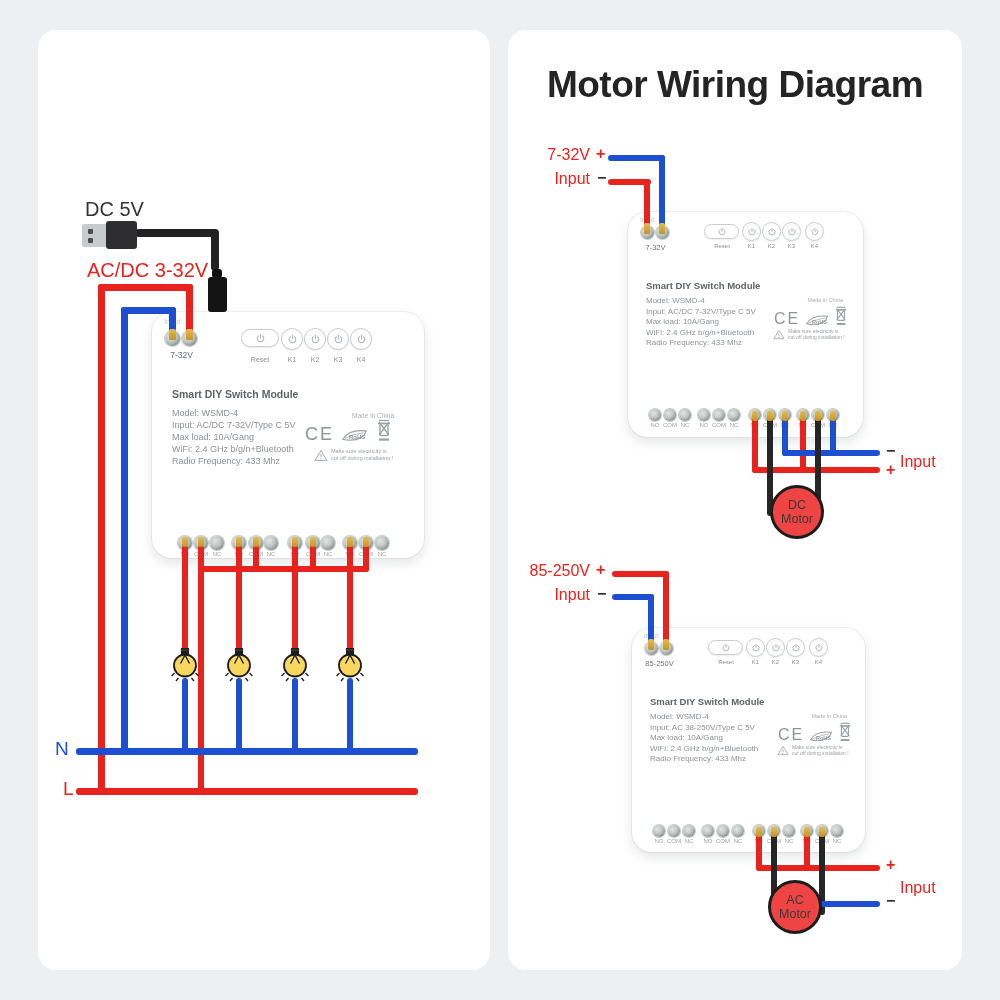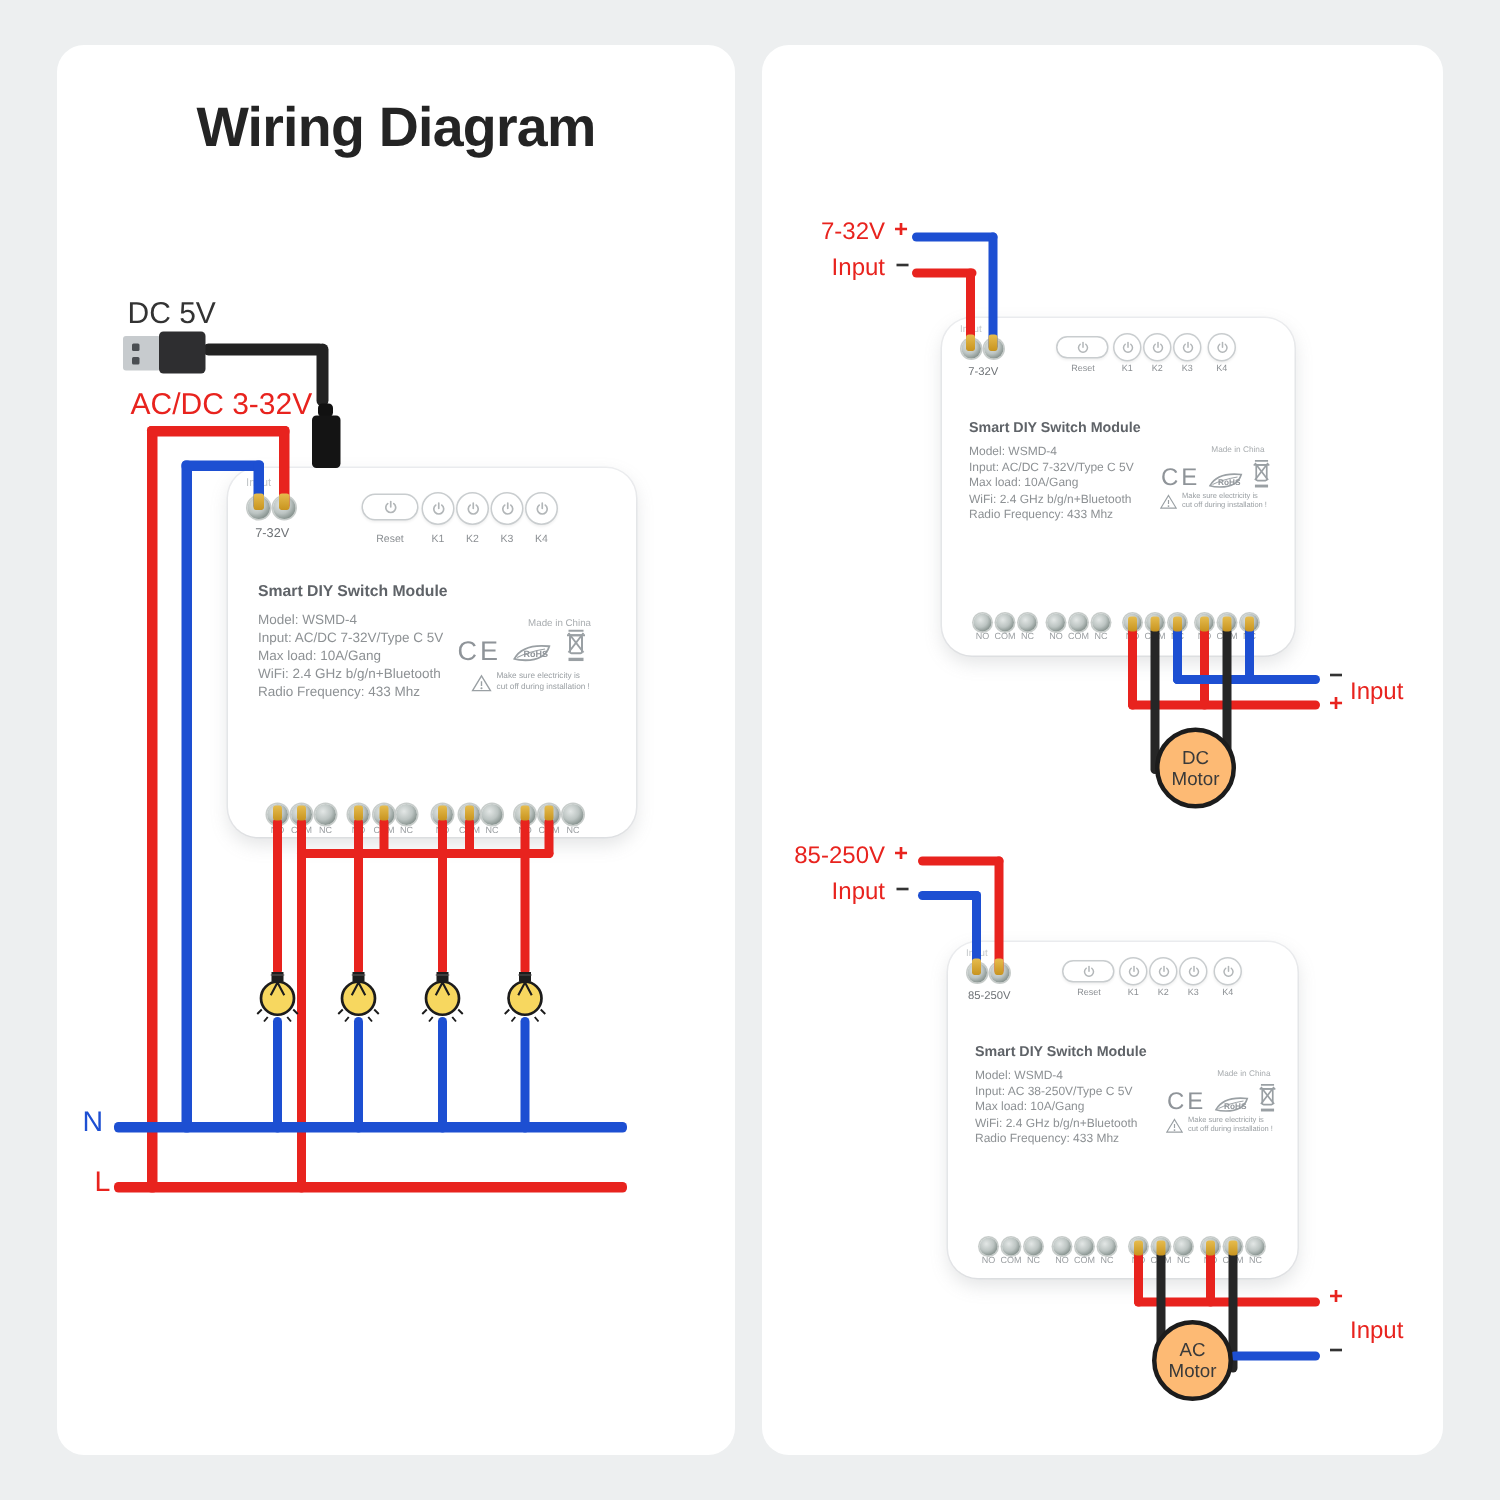--- a/index.html
+++ b/index.html
@@ -34,34 +34,34 @@
   .blbl{color:#8b8f93;text-align:center;white-space:nowrap}
   .m-title{font-weight:700;color:#5f6368;white-space:nowrap}
   .m-specs div{position:static;color:var(--mod_gray);white-space:nowrap}
   .m-made{color:#a9adb0;text-align:right;white-space:nowrap}
   .m-ce{color:#8f9499;letter-spacing:2px;font-weight:500}
   .cert svg{stroke:#9aa0a4;fill:none;stroke-width:1.3}
   .m-rohs-t{color:#8f9499;font-weight:700}
   .m-warn div{position:static;color:#9ba0a4;white-space:nowrap}
   .tlbl{color:#9b9fa2;text-align:center}
   
-  .motor{position:absolute;z-index:4;background:#fdba74;border:3.5px solid #1c1c1c;border-radius:50%;
+  .motor{position:absolute;z-index:4;background:#ef4444;border:3.5px solid #1c1c1c;border-radius:50%;
          display:flex;flex-direction:column;align-items:center;justify-content:center;color:#3a3a3a;font-size:12.5px;line-height:14px}
   .bulb{position:absolute;z-index:4}
   .nl{height:7px;z-index:3}
 </style>
 </head>
 <body>
 
 <div class="stage">
 
   <section class="card left"></section>
   <section class="card right"></section>
 
-  <h1 class="title" style="left:38px;top:64px;width:452px">Wiring Diagram</h1>
+  <h1 class="title" style="left:508px;top:64px;width:454px">Motor Wiring Diagram</h1>
 
   <div class="lbl dark" style="left:85px;top:198px;font-size:20px">DC 5V</div>
   <div class="lbl red" style="left:87px;top:259px;font-size:20px">AC/DC 3-32V</div>
 
   <i class="w" style="left:82px;top:224px;width:25px;height:23px;background:#c7cbce;border-radius:2px;z-index:4"></i>
   <i class="w" style="left:88px;top:229px;width:5px;height:5px;background:#4a4e52;z-index:5;border-radius:1px"></i>
   <i class="w" style="left:88px;top:238px;width:5px;height:5px;background:#4a4e52;z-index:5;border-radius:1px"></i>
   <i class="w" style="left:106px;top:221px;width:31px;height:28px;background:#2e2e30;border-radius:3px;z-index:4"></i>
   <i class="w" style="left:135px;top:229px;width:82px;height:8px;background:#222;border-radius:4px"></i>
   <i class="w" style="left:211px;top:229px;width:8px;height:42px;background:#222;border-radius:4px"></i>

